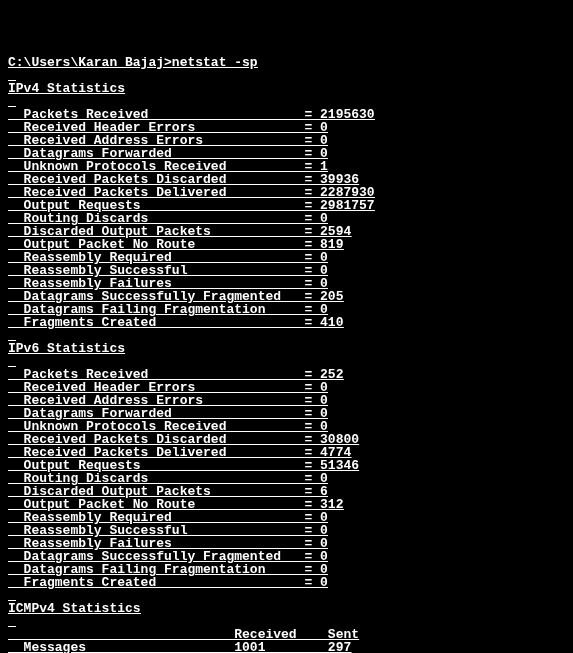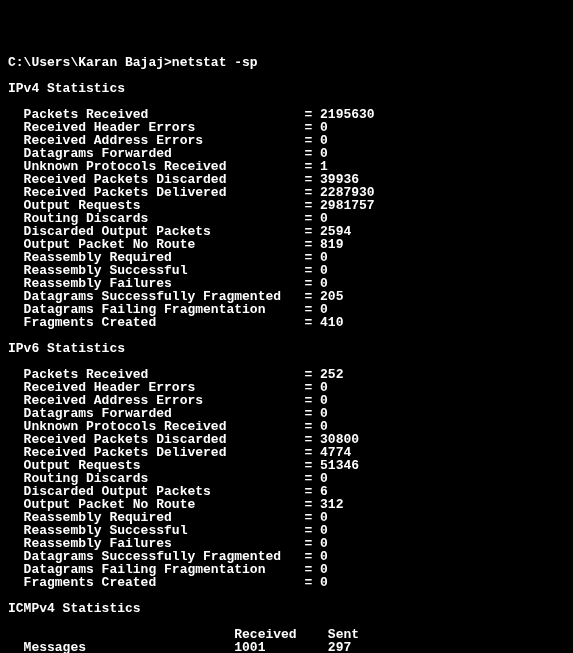--- a/index.html
+++ b/index.html
@@ -1,15 +1,15 @@
 <!DOCTYPE html>
 <html><head>
 <meta charset="utf-8">
 <style>
-  * { margin: 0; padding: 0; box-sizing: border-box; }
+  * { margin: 0; padding: 0; box-sizing: border-box; text-decoration: underline; }
   body {
     background: #000;
     color: #fff;
     font-family: "Courier New", monospace;
     font-size: 13px;
     font-weight: bold;
     padding: 4px 8px;
     width: 573px;
     height: 653px;
     overflow: hidden;

